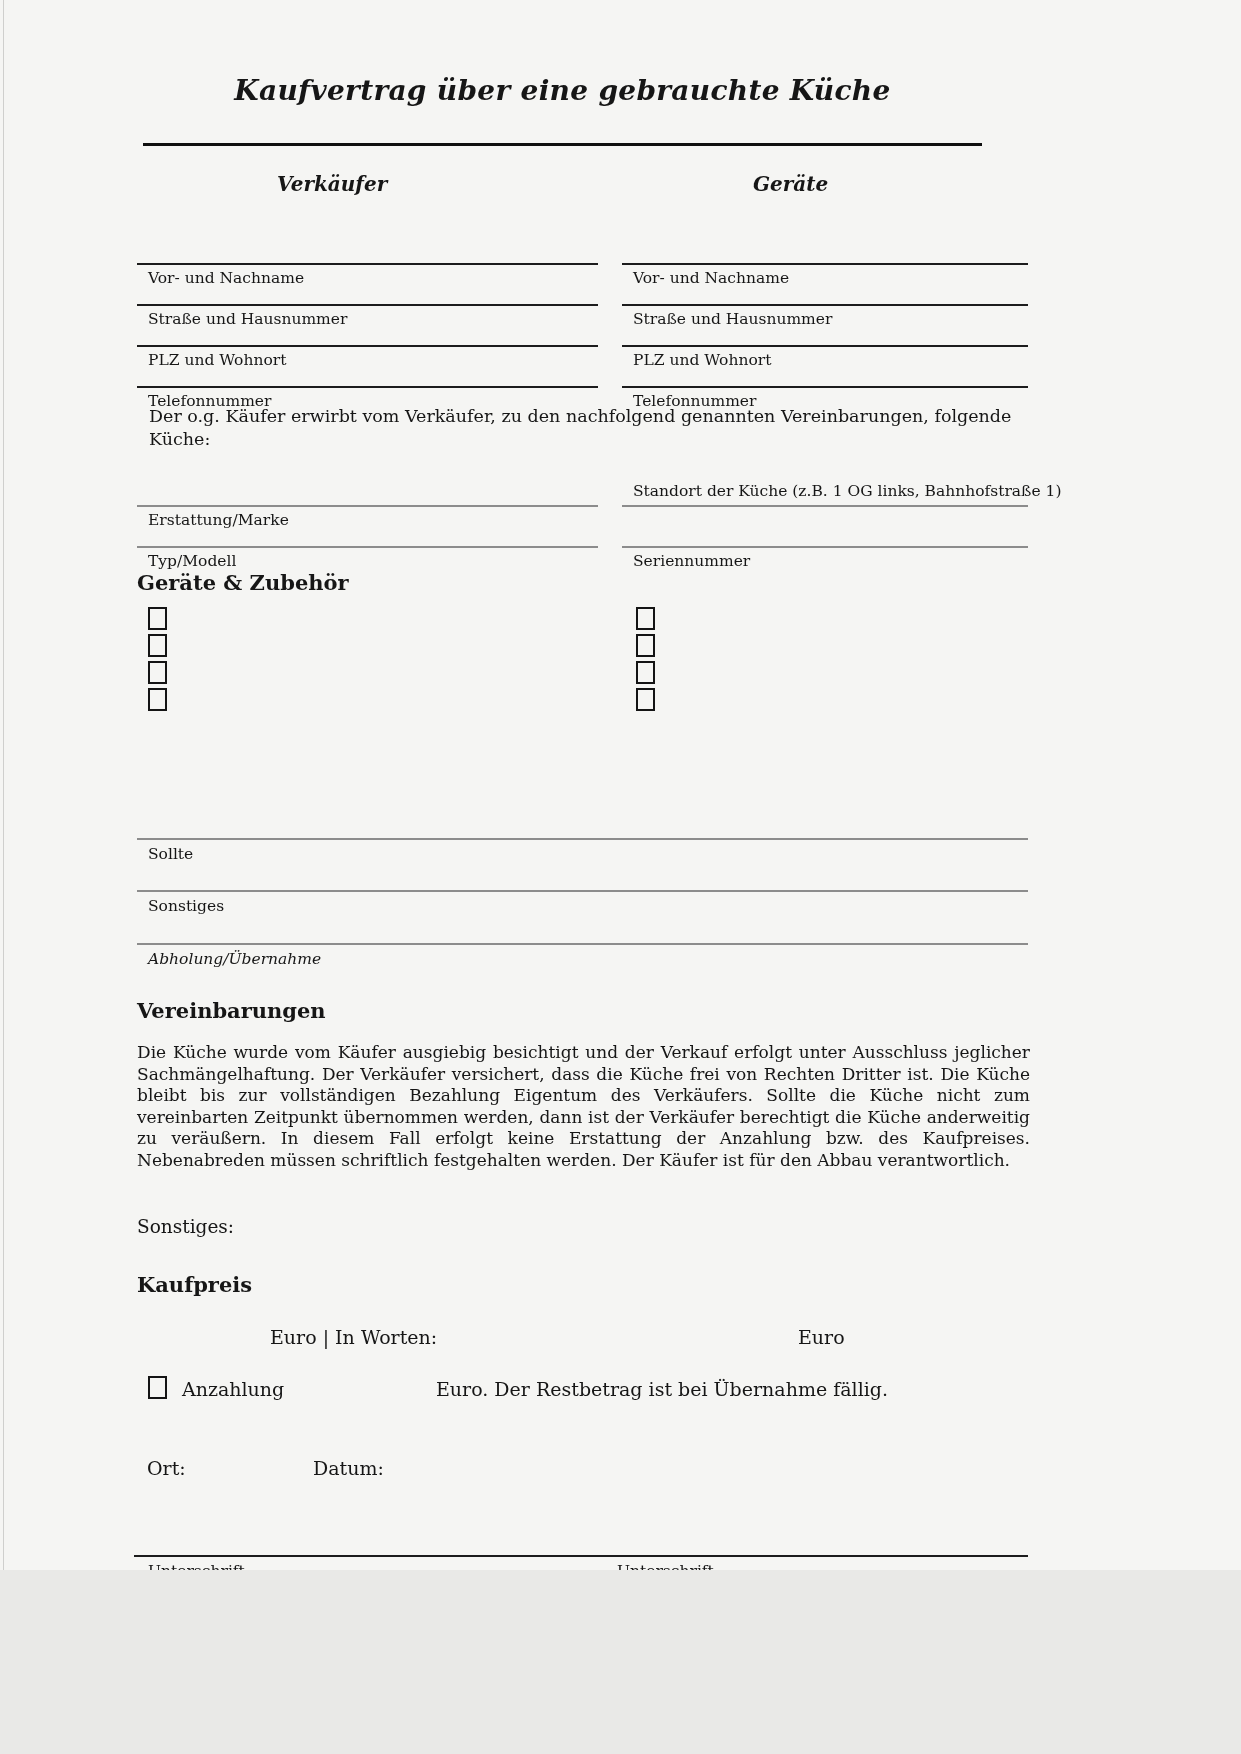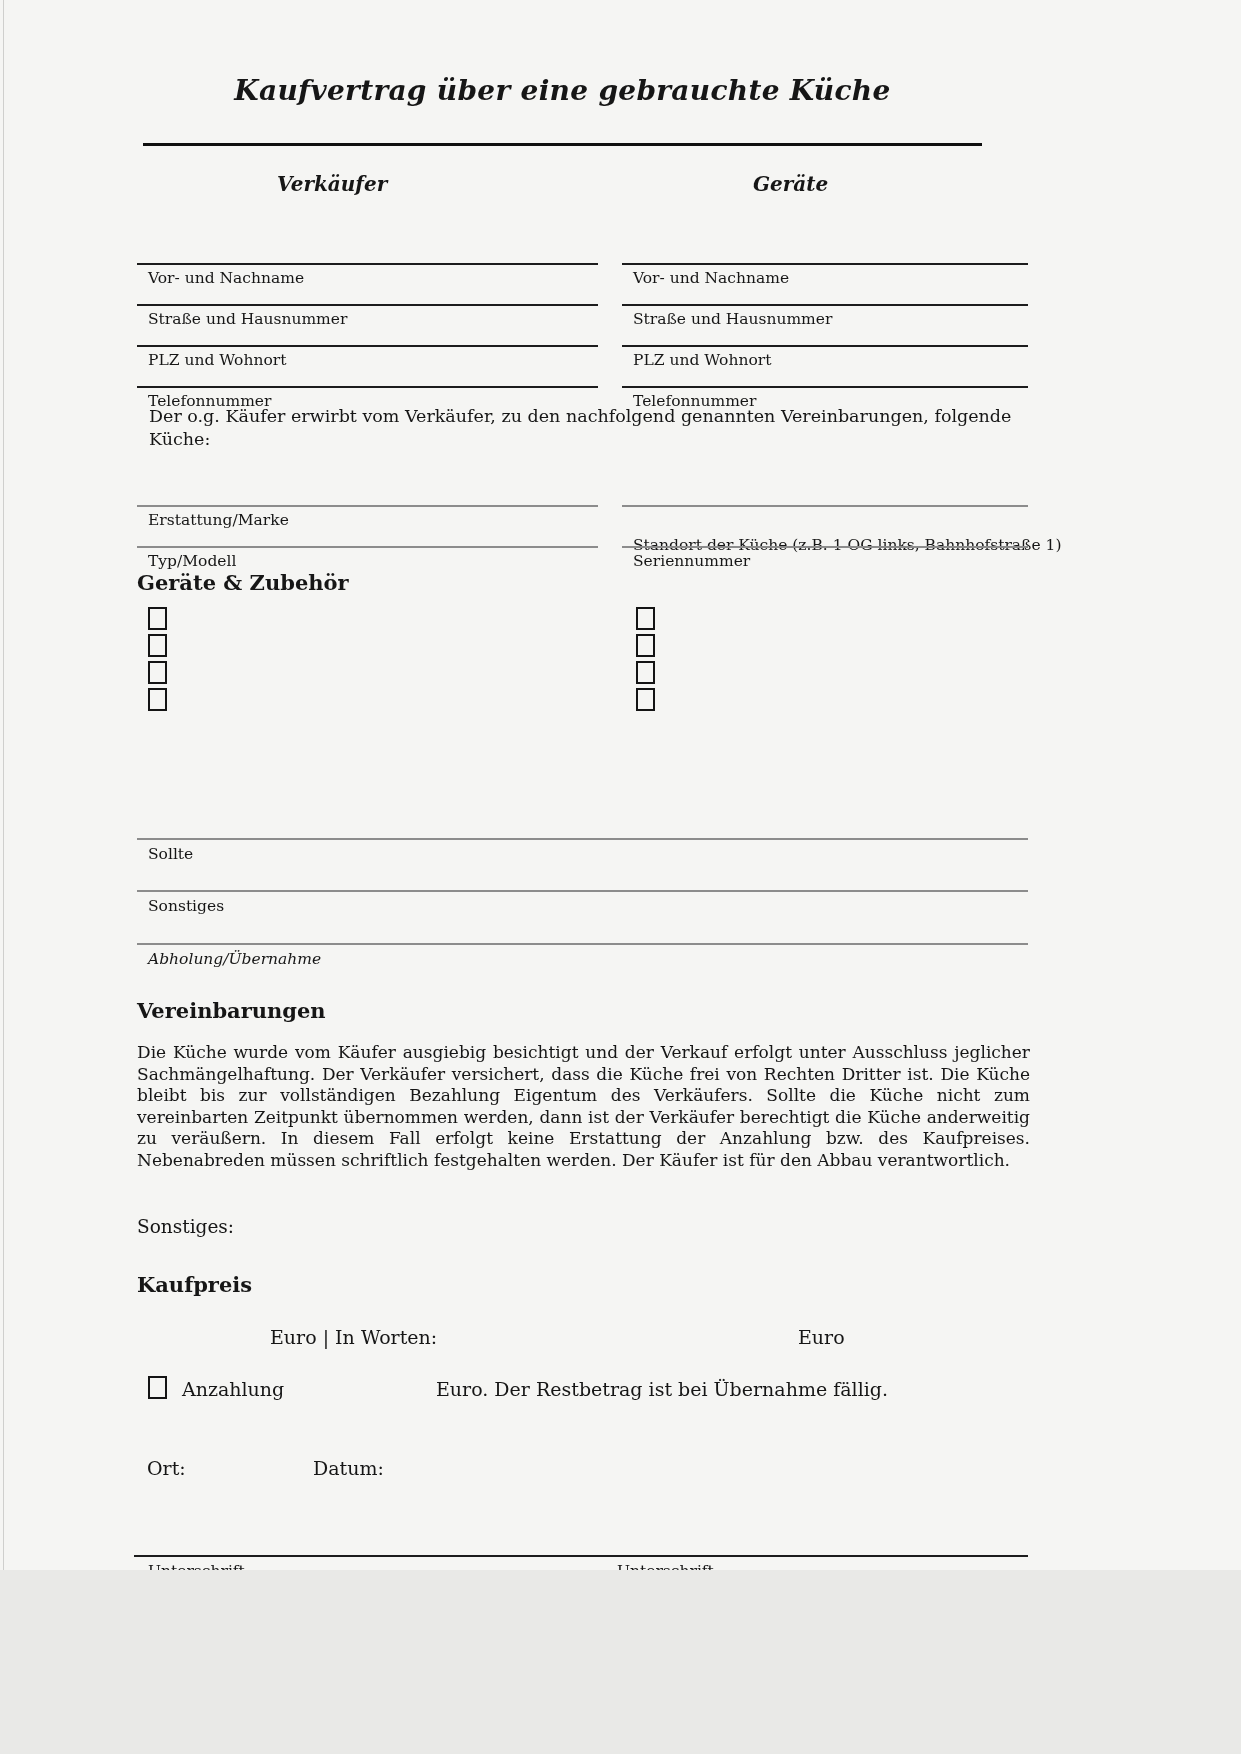--- a/index.html
+++ b/index.html
@@ -67,21 +67,21 @@
       <div class="field-label" style="left: 148px; top: 351px;">PLZ und Wohnort</div>
       <div class="field-line" style="left: 622px; top: 345px; width: 406px;"></div>
       <div class="field-label" style="left: 633px; top: 351px;">PLZ und Wohnort</div>
       <div class="field-line" style="left: 137px; top: 386px; width: 461px;"></div>
       <div class="field-label" style="left: 148px; top: 392px;">Telefonnummer</div>
       <div class="field-line" style="left: 622px; top: 386px; width: 406px;"></div>
       <div class="field-label" style="left: 633px; top: 392px;">Telefonnummer</div>
       <div class="gray-line" style="left: 137px; top: 505px; width: 461px;"></div>
       <div class="field-label" style="left: 148px; top: 511px;">Erstattung/Marke</div>
       <div class="gray-line" style="left: 622px; top: 505px; width: 406px;"></div>
-      <div class="field-label" style="left: 633px; top: 536px;">Standort der Küche (z.B. 1 OG links, Bahnhofstraße 1)</div>
+      <div class="field-label" style="left: 633px; top: 482px;">Standort der Küche (z.B. 1 OG links, Bahnhofstraße 1)</div>
       <div class="gray-line" style="left: 137px; top: 546px; width: 461px;"></div>
       <div class="field-label" style="left: 148px; top: 552px;">Typ/Modell</div>
       <div class="gray-line" style="left: 622px; top: 546px; width: 406px;"></div>
       <div class="field-label" style="left: 633px; top: 552px;">Seriennummer</div>
       <div class="checkbox" style="left: 148px; top: 607px;"></div>
       <div class="checkbox" style="left: 636px; top: 607px;"></div>
       <div class="checkbox" style="left: 148px; top: 634px;"></div>
       <div class="checkbox" style="left: 636px; top: 634px;"></div>
       <div class="checkbox" style="left: 148px; top: 661px;"></div>
       <div class="checkbox" style="left: 636px; top: 661px;"></div>

